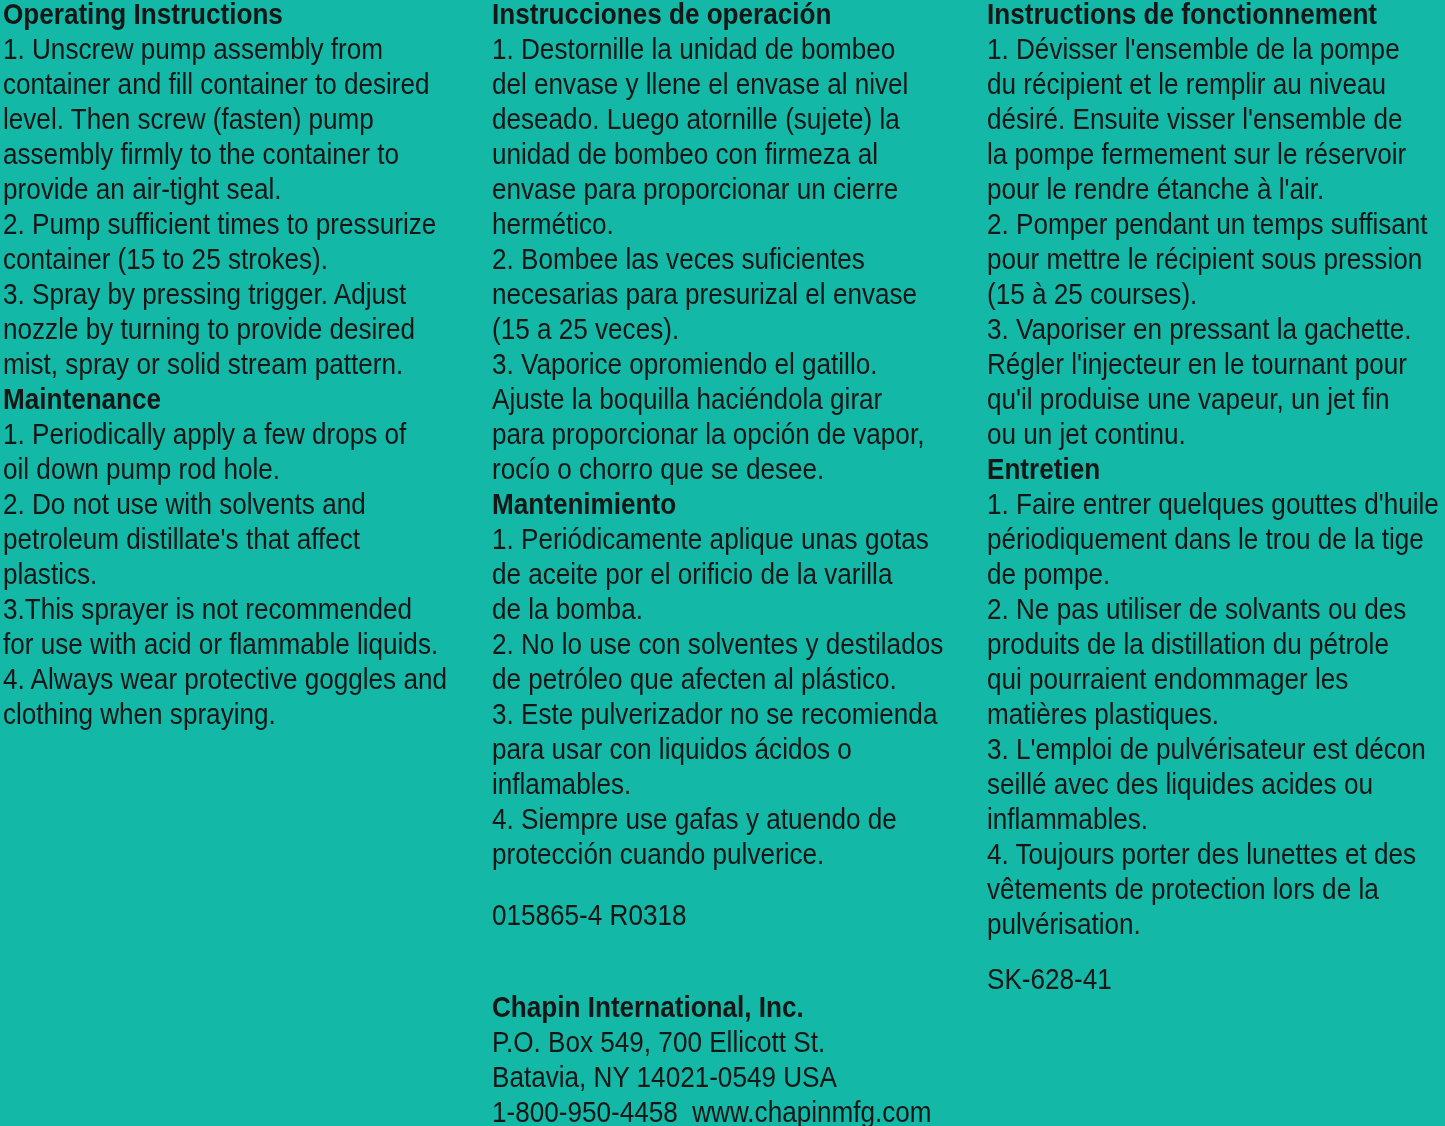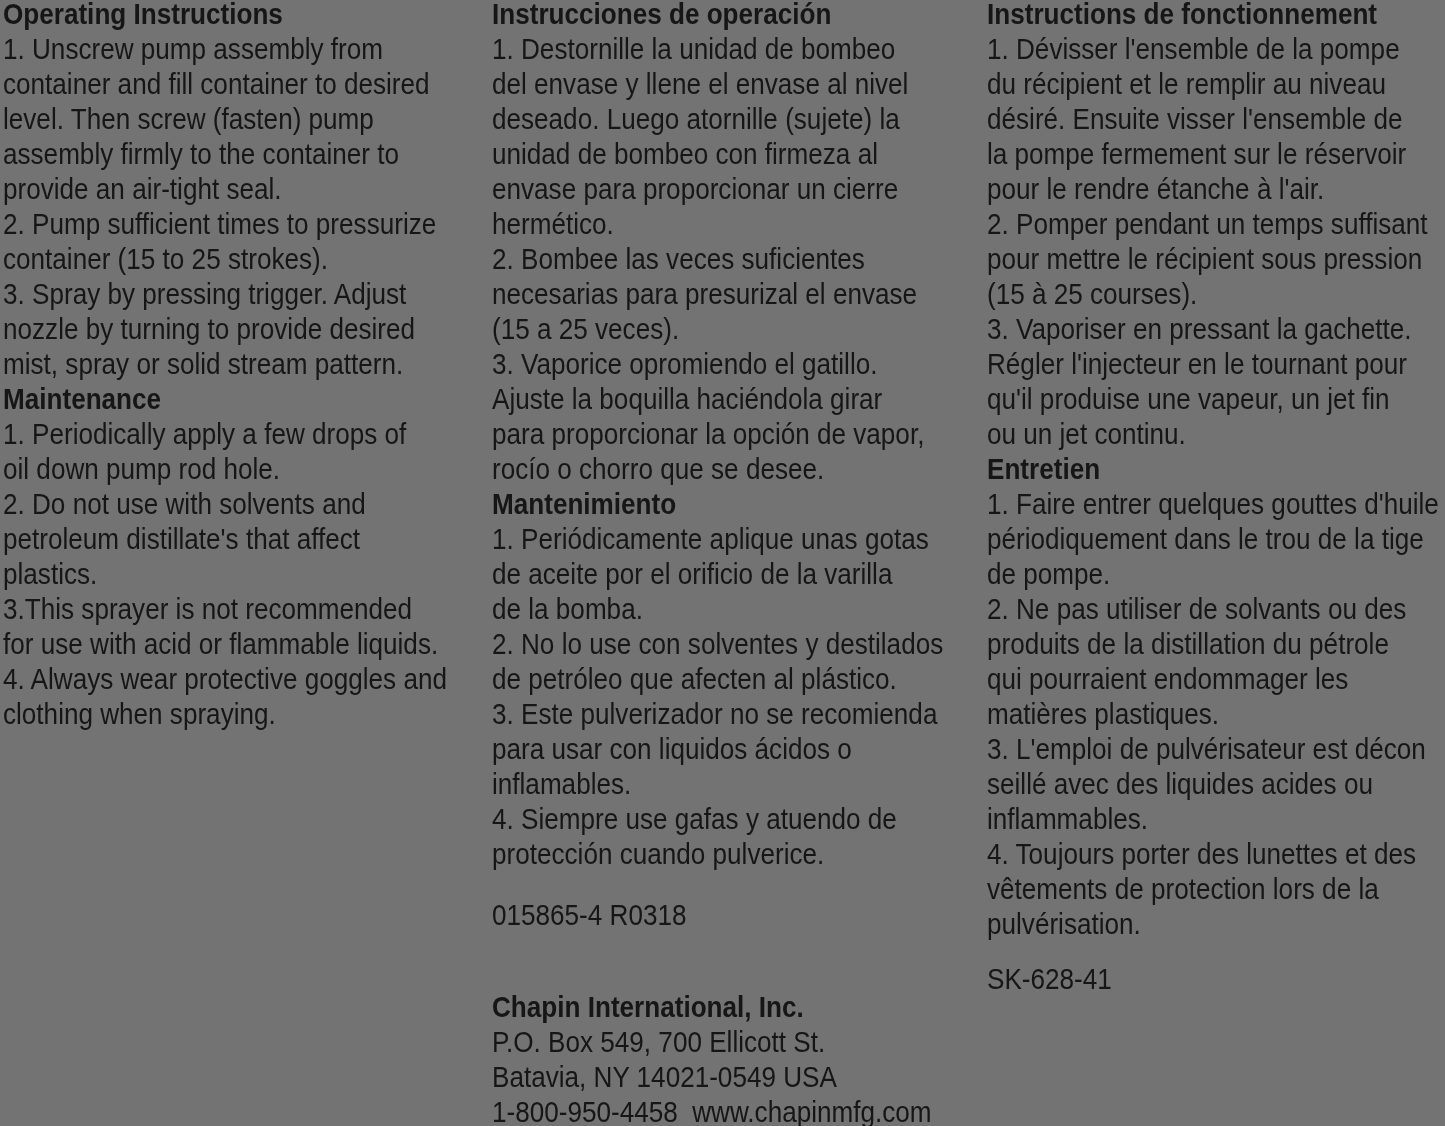--- a/index.html
+++ b/index.html
@@ -8,21 +8,21 @@
     width: 1445px;
     height: 1126px;
     position: relative;
     overflow: hidden;
     font-family: "Liberation Sans", sans-serif;
     color: #161616;
   }
   .sheet {
     position: absolute;
     inset: 0;
-    background: #737373;
+    background: #14b8a6;
   }
   
   .col {
     position: absolute;
     top: -4px;
     width: 545px;
     font-size: 30px;
     line-height: 35px;
     transform: scaleX(0.87);
     transform-origin: 0 0;

